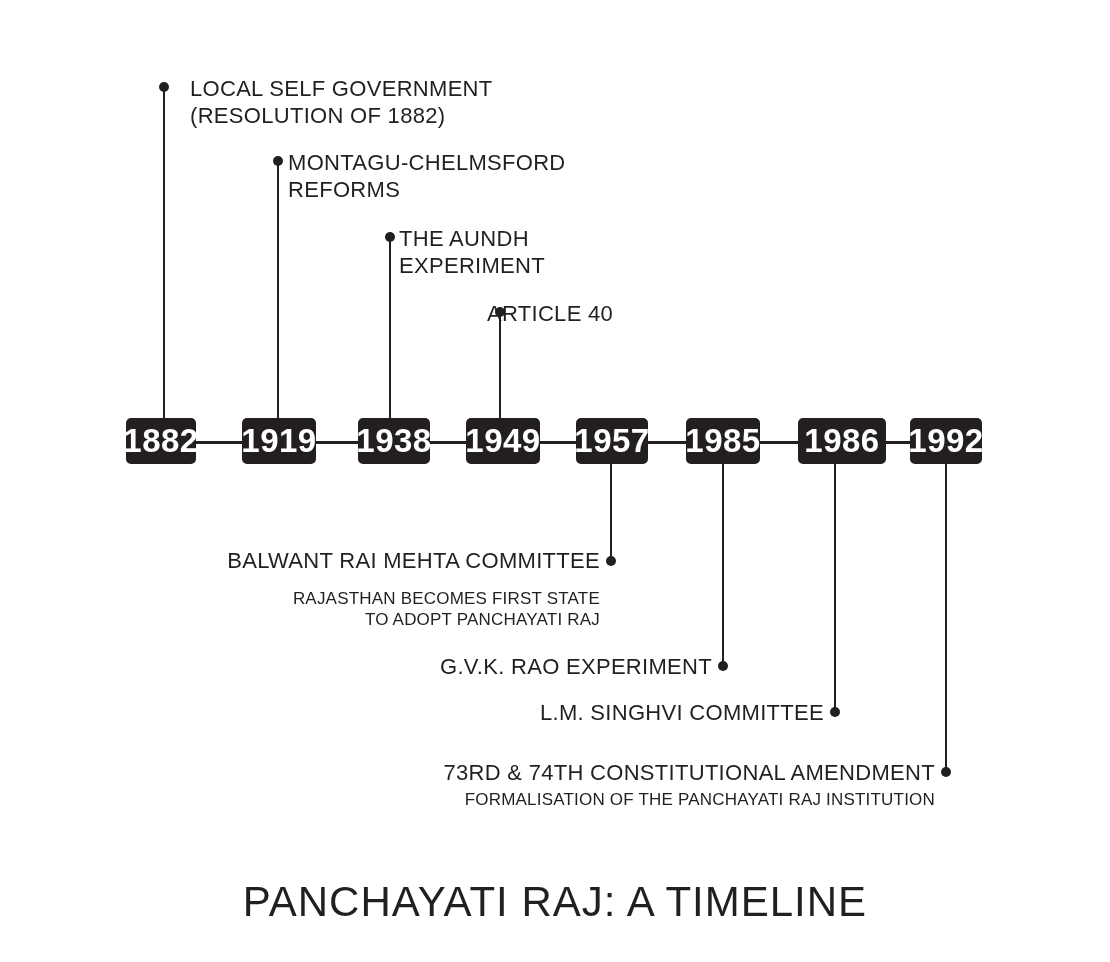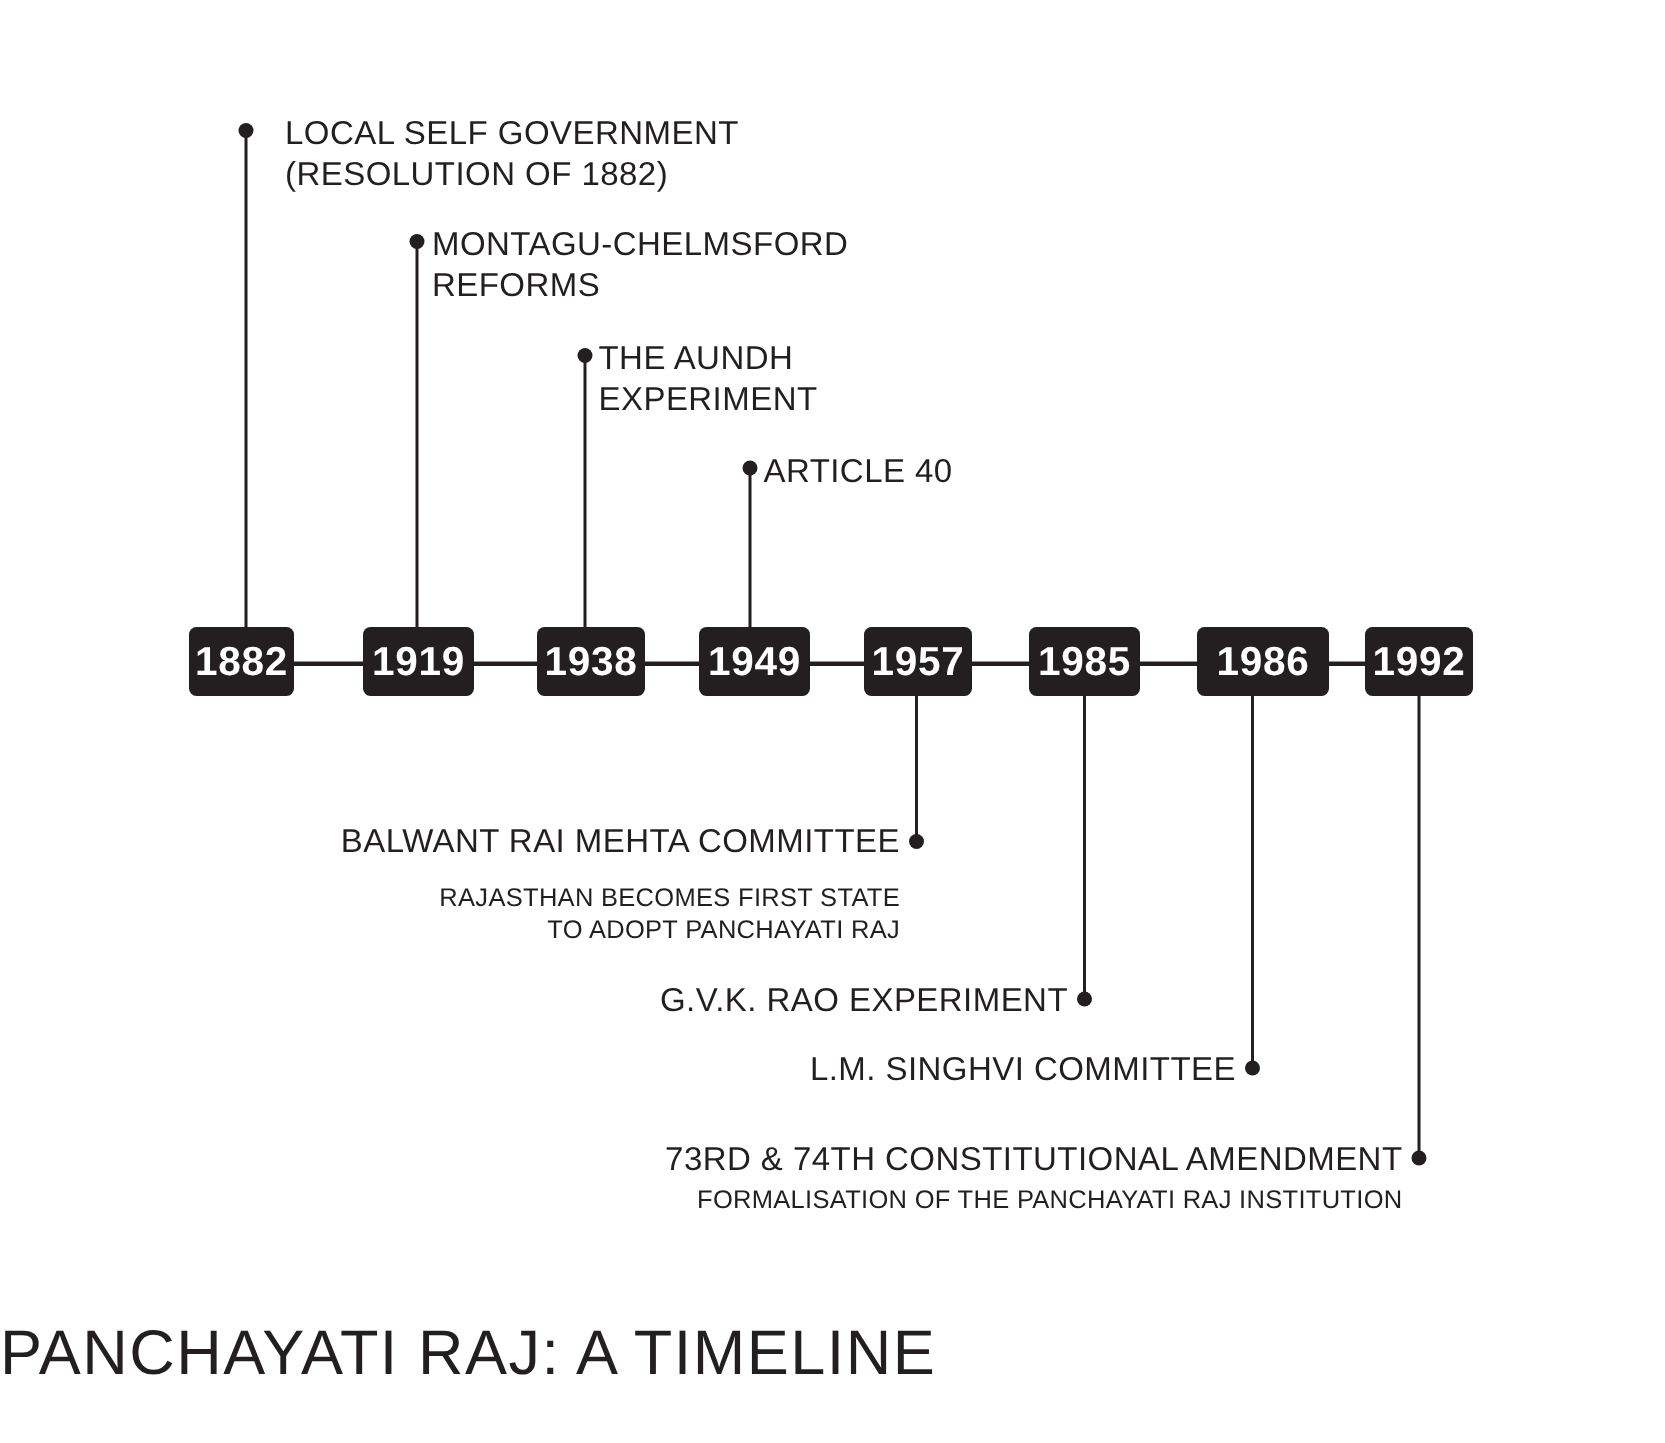--- a/index.html
+++ b/index.html
@@ -30,21 +30,21 @@
   }
   
   .year-chip {
     position: absolute;
     background: #231f20;
     color: #ffffff;
     border-radius: 5px;
     display: flex;
     align-items: center;
     justify-content: center;
-    font-size: 27px;
+    font-size: 33px;
     font-weight: bold;
     letter-spacing: 0.5px;
     font-family: "Liberation Sans", sans-serif;
   }
   
   .stem {
     position: absolute;
     background: #231f20;
     width: 2px;
   }
@@ -74,20 +74,21 @@
     display: block;
   }
   .align-left { text-align: left; }
   .align-right { text-align: right; }
   
   #chart-title {
     position: absolute;
     left: 0;
     width: 1110px;
     top: 878px;
+    text-align: center;
     font-size: 42px;
     letter-spacing: 1px;
     color: #231f20;
     font-family: "Liberation Sans", sans-serif;
   }
 </style>
 </head>
 <body>
 
 <div id="timeline-canvas">
@@ -141,21 +142,21 @@
   <div class="label-block align-left" style="left:288px; top:150px;">
     <span class="label-main">MONTAGU-CHELMSFORD</span>
     <span class="label-main">REFORMS</span>
   </div>
 
   <div class="label-block align-left" style="left:399px; top:226px;">
     <span class="label-main">THE AUNDH</span>
     <span class="label-main">EXPERIMENT</span>
   </div>
 
-  <div class="label-block align-left" style="left:509px; top:301px;">
+  <div class="label-block align-left" style="left:487px; top:301px;">
     <span class="label-main">ARTICLE 40</span>
   </div>
 
   <div class="label-block align-right" style="left:180px; top:548px; width:420px;">
     <span class="label-main">BALWANT RAI MEHTA COMMITTEE</span>
     <span class="label-sub" style="margin-top:14px;">RAJASTHAN BECOMES FIRST STATE</span>
     <span class="label-sub">TO ADOPT PANCHAYATI RAJ</span>
   </div>
 
   <div class="label-block align-right" style="left:300px; top:654px; width:412px;">

